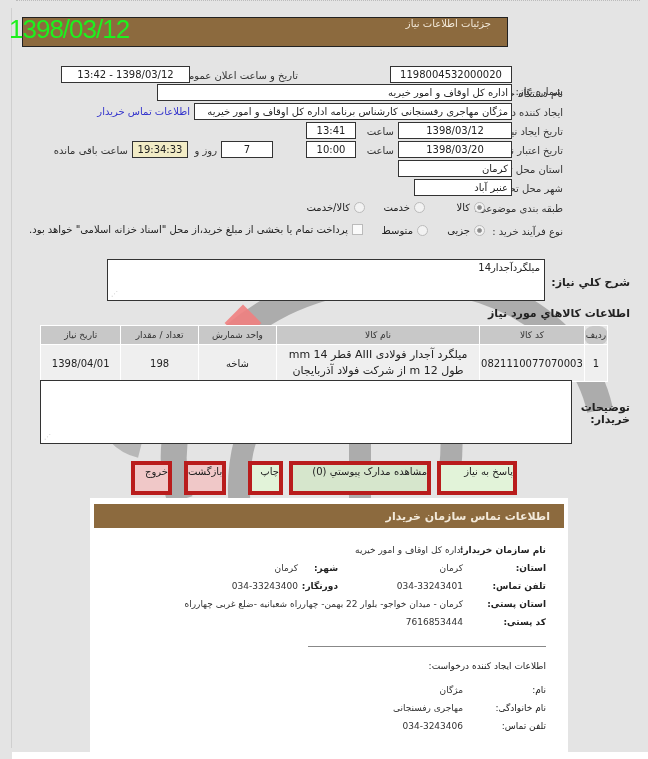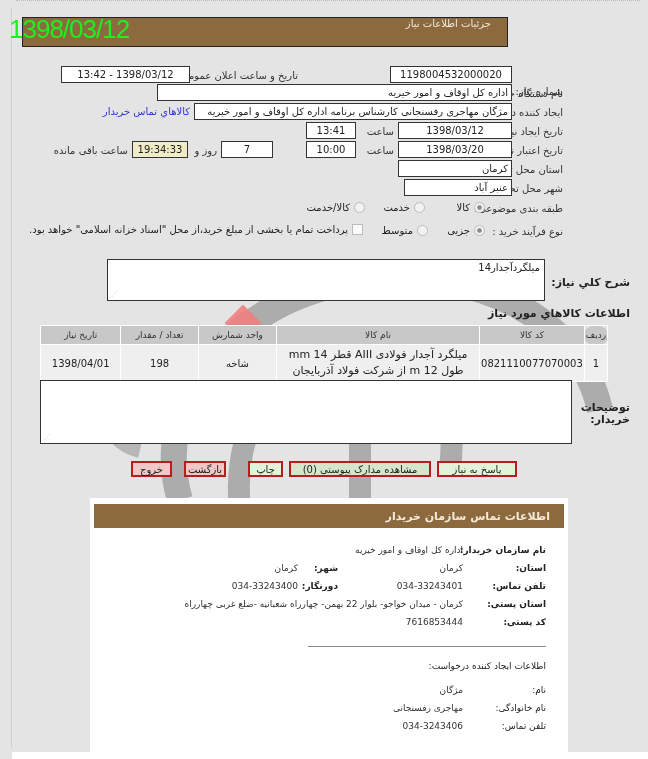--- a/index.html
+++ b/index.html
@@ -47,21 +47,21 @@
     position: absolute; background: #fff; border: 1px solid #333; font-size: 10px; padding: 2px 4px; text-align: right;
   }
   .grip { position: absolute; left: 3px; bottom: 2px; color: #bbb; font-size: 7px; direction: ltr; }
 
   table.items { position: absolute; left: 40px; top: 325px; width: 568px; border-collapse: collapse; direction: rtl; }
   table.items th { background: #c8c8c8; color: #333; font-weight: normal; font-size: 9px; height: 19px; border: 1px solid #fff; }
   table.items td { background: #efefef; font-size: 10px; height: 24px; border: 1px solid #fff; text-align: center; }
   table.items td.name { font-size: 11px; line-height: 16px; padding: 2px 4px; }
 
   .btn {
-    position: absolute; height: 16px; border: 2px solid #b91c1c; font-size: 10px; line-height: 14px; text-align: center; white-space: nowrap; color: #222;
+    position: absolute; height: 34px; border: 4px solid #b91c1c; font-size: 10px; line-height: 14px; text-align: right; white-space: nowrap; color: #222;
   }
   .btn.green { background: #e2f3d9; }
   .btn.green2 { background: #d6e6cc; }
   .btn.pink { background: #f0c8c8; }
 
   .card { position: absolute; left: 90px; top: 498px; width: 478px; height: 271px; background: #fff; }
   .card-head {
     position: absolute; left: 4px; top: 6px; width: 470px; height: 24px; background: #8c6a3e;
     color: #f3eadb; font-size: 11px; font-weight: bold; display: flex; align-items: center; justify-content: flex-end; padding-right: 14px;
   }
@@ -99,41 +99,41 @@
   <span class="lbl" style="right:85px;top:70px;margin-top:16px;">شماره نیاز:</span>
   <div class="box center" style="right:136px;top:66px;width:122px;">1198004532000020</div>
   <span class="lbl" style="right:350px;top:70px;">تاریخ و ساعت اعلان عمومی:</span>
   <div class="box center" style="right:458px;top:66px;width:129px;">1398/03/12 - 13:42</div>
 
   <span class="lbl" style="right:85px;top:88px;">نام دستگاه خریدار:</span>
   <div class="box right" style="right:136px;top:84px;width:355px;">اداره کل اوقاف و امور خیریه</div>
 
   <span class="lbl" style="right:85px;top:107px;">ایجاد کننده درخواست:</span>
   <div class="box right" style="right:136px;top:103px;width:318px;">مژگان مهاجری رفسنجانی کارشناس برنامه  اداره کل اوقاف و امور خیریه</div>
-  <span class="link" style="right:458px;top:106px;">کالاهاي تماس خریدار</span>
+  <span class="link" style="right:458px;top:106px;">اطلاعات تماس خریدار</span>
 
   <span class="lbl" style="right:85px;top:126px;">تاریخ ایجاد نیاز:</span>
   <div class="box center" style="right:136px;top:122px;width:114px;">1398/03/12</div>
   <span class="lbl" style="right:254px;top:126px;">ساعت</span>
   <div class="box center" style="right:292px;top:122px;width:50px;">13:41</div>
 
   <span class="lbl" style="right:85px;top:145px;">تاریخ اعتبار نیاز:</span>
   <div class="box center" style="right:136px;top:141px;width:114px;">1398/03/20</div>
   <span class="lbl" style="right:254px;top:145px;">ساعت</span>
   <div class="box center" style="right:292px;top:141px;width:50px;">10:00</div>
   <div class="box center" style="right:375px;top:141px;width:52px;">7</div>
   <span class="lbl" style="right:431px;top:145px;">روز و</span>
   <div class="box center yellow" style="right:460px;top:141px;width:56px;">19:34:33</div>
   <span class="lbl" style="right:520px;top:145px;">ساعت باقی مانده</span>
 
   <span class="lbl" style="right:85px;top:164px;">استان محل تحویل:</span>
   <div class="box right" style="right:136px;top:160px;width:114px;">کرمان</div>
 
   <span class="lbl" style="right:85px;top:183px;">شهر محل تحویل:</span>
-  <div class="box right" style="right:136px;top:179px;width:108px;">عنبر آباد</div>
+  <div class="box right" style="right:136px;top:179px;width:98px;">عنبر آباد</div>
 
   <span class="lbl" style="right:85px;top:203px;">طبقه بندی موضوعی:</span>
   <span class="radio" style="right:163px;top:202px;">
       <span class="dot on"></span>
       <span>کالا</span>
     </span>
   <span class="radio" style="right:223px;top:202px;">
       <span class="dot"></span>
       <span>خدمت</span>
     </span>

